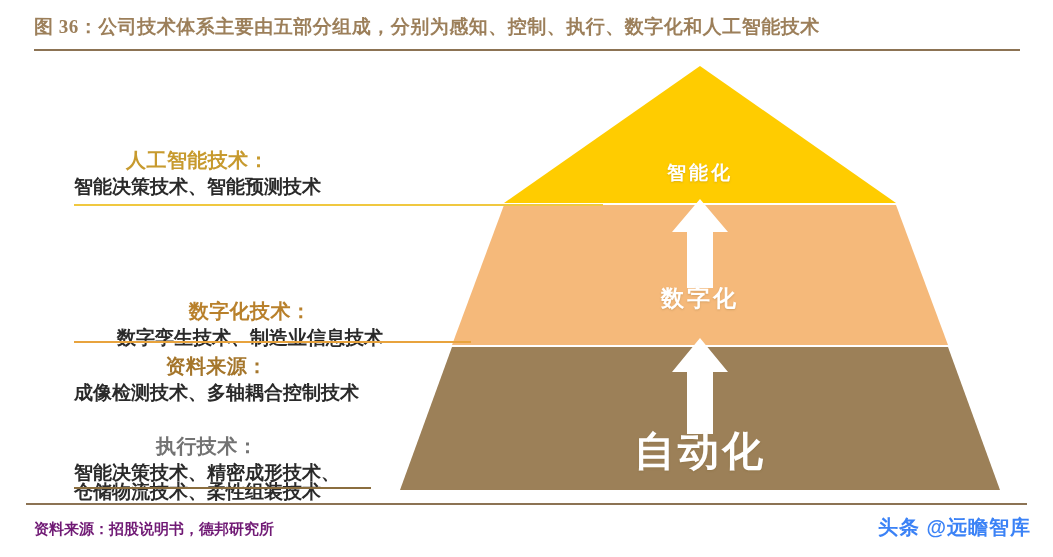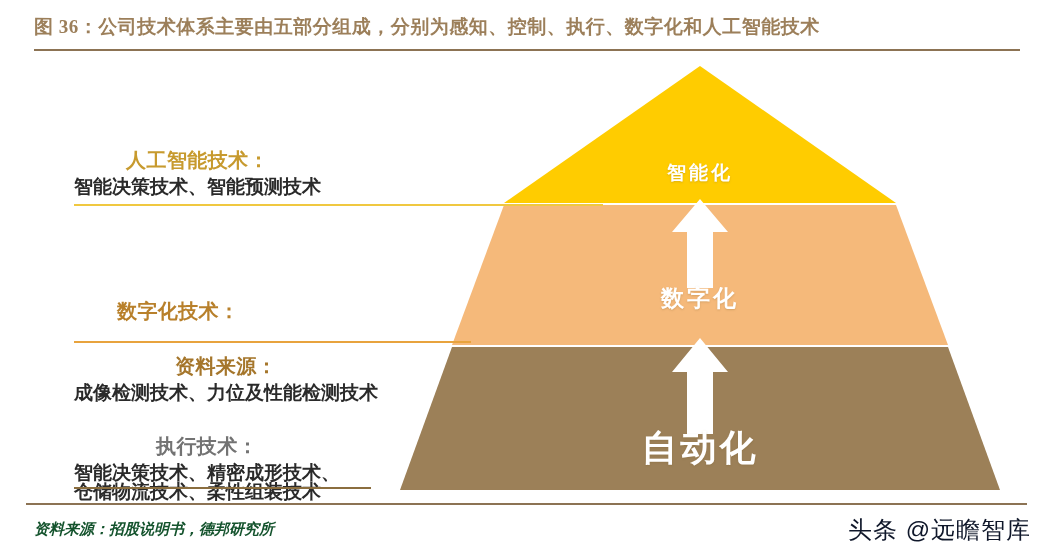--- a/index.html
+++ b/index.html
@@ -50,32 +50,31 @@
     height: 2px;
     background: #8C7354;
   }
   .source-note {
     position: absolute;
     left: 34px;
     top: 520px;
     font-family: "Liberation Serif", "DejaVu Serif", serif;
     font-size: 15px;
     font-weight: bold;
-    color: #14532d;
+    color: #701a75;
     white-space: nowrap;
-    font-style: italic;
   }
   .watermark {
     position: absolute;
     right: 22px;
     top: 514px;
     font-family: "Liberation Sans", "DejaVu Sans", sans-serif;
-    font-size: 24px;
-    font-weight: normal;
-    color: #0f172a;
+    font-size: 20px;
+    font-weight: bold;
+    color: #3b82f6;
     letter-spacing: 1px;
     white-space: nowrap;
   }
 
   
   .ann-block {
     position: absolute;
     font-family: "Liberation Serif", "DejaVu Serif", serif;
   }
   .ann-head {
@@ -123,21 +122,21 @@
     font-family: "Liberation Serif", "DejaVu Serif", serif;
     color: #FFFFFF;
     font-weight: bold;
     text-align: center;
     white-space: nowrap;
     letter-spacing: 3px;
     text-shadow: 0 1px 2px rgba(120,90,40,0.25);
   }
   #label-top    { left: 600px; top: 160px; width: 200px; font-size: 19px; }
   #label-mid    { left: 595px; top: 283px; width: 210px; font-size: 23px; }
-  #label-bottom { left: 585px; top: 424px; width: 230px; font-size: 36px; }
+  #label-bottom { left: 585px; top: 424px; width: 230px; font-size: 41px; }
 </style>
 </head>
 <body>
 
 <div id="figure-root">
 
   <div class="fig-title">图 36：公司技术体系主要由五部分组成，分别为感知、控制、执行、数字化和人工智能技术</div>
   <div class="title-rule"></div>
 
   <svg id="pyramid" viewBox="0 0 1053 557">
@@ -158,26 +157,27 @@
   <div class="pyr-label" id="label-bottom">自动化</div>
 
   <div class="ann-block" style="left:74px; top:147px;">
     <div class="ann-head c-ai">人工智能技术：</div>
     <div class="ann-body">智能决策技术、智能预测技术</div>
   </div>
   <div class="ann-rule r-ai" style="left:74px; top:204px; width:529px;"></div>
 
   <div class="ann-block" style="left:74px; top:298px;margin-left:43px;">
     <div class="ann-head c-dig">数字化技术：</div>
+    <div class="ann-body">数字孪生技术、制造业信息技术</div>
   </div>
   <div class="ann-rule r-dig" style="left:74px; top:341px; width:397px;"></div>
 
   <div class="ann-block" style="left:74px; top:353px;">
     <div class="ann-head c-sen">资料来源：</div>
-    <div class="ann-body">成像检测技术、力位及性能检测技术</div>
+    <div class="ann-body">成像检测技术、多轴耦合控制技术</div>
   </div>
 
 
   <div class="ann-block" style="left:74px; top:433px;">
     <div class="ann-head c-exe">执行技术：</div>
     <div class="ann-body">智能决策技术、精密成形技术、</div>
     <div class="ann-body">仓储物流技术、柔性组装技术</div>
   </div>
   <div class="ann-rule r-exe" style="left:74px; top:487px; width:297px;"></div>
 

